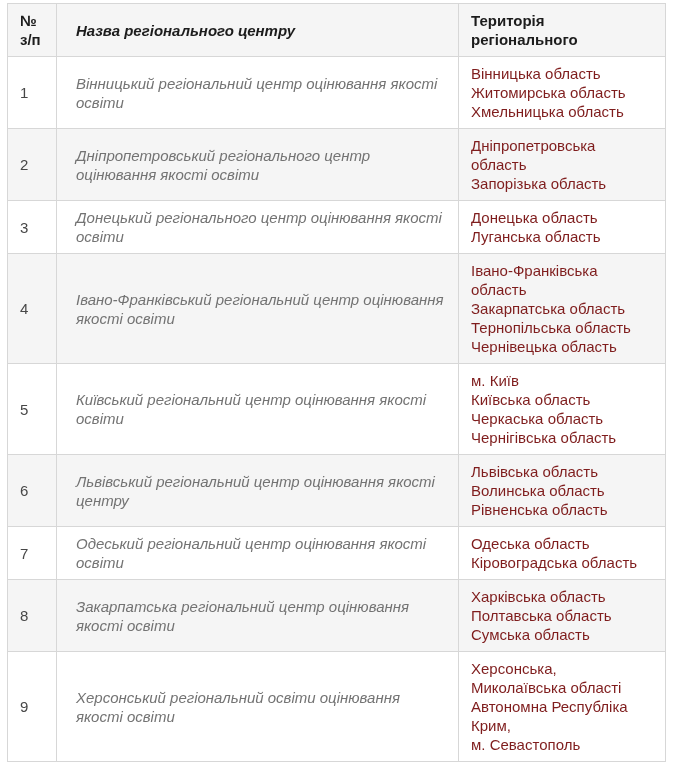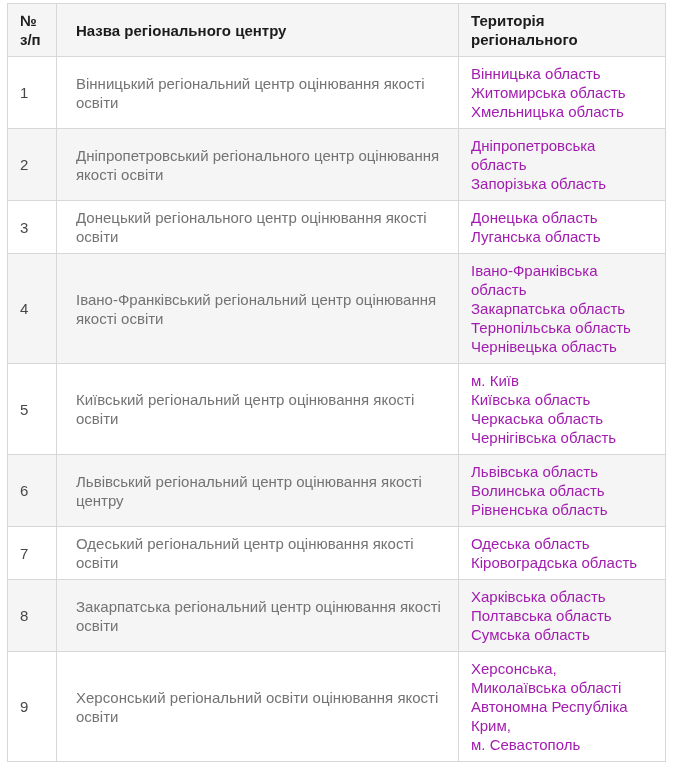--- a/index.html
+++ b/index.html
@@ -42,27 +42,27 @@
     color: #1c1c1c;
   }
   
   table.centers tbody tr:nth-child(even) td {
     background: #f5f5f5;
   }
   table.centers tbody tr:nth-child(odd) td {
     background: #ffffff;
   }
   
-  table.centers .cell-name { padding-left: 19px; }
+  table.centers .cell-name { padding-left: 19px; font-style: italic; }
   table.centers .cell-num  { padding-left: 12px; padding-right: 4px; }
 
   
   .cell-num  { color: #474747; }
   .cell-name { font-weight: bold; color: #737373; }
-  .cell-terr { color: #a21caf; }
+  .cell-terr { color: #7f1d1d; }
 </style>
 </head>
 <body>
 
 <div class="page">
   <table class="centers">
     <colgroup>
       <col class="c-num">
       <col class="c-name">
       <col class="c-terr">

